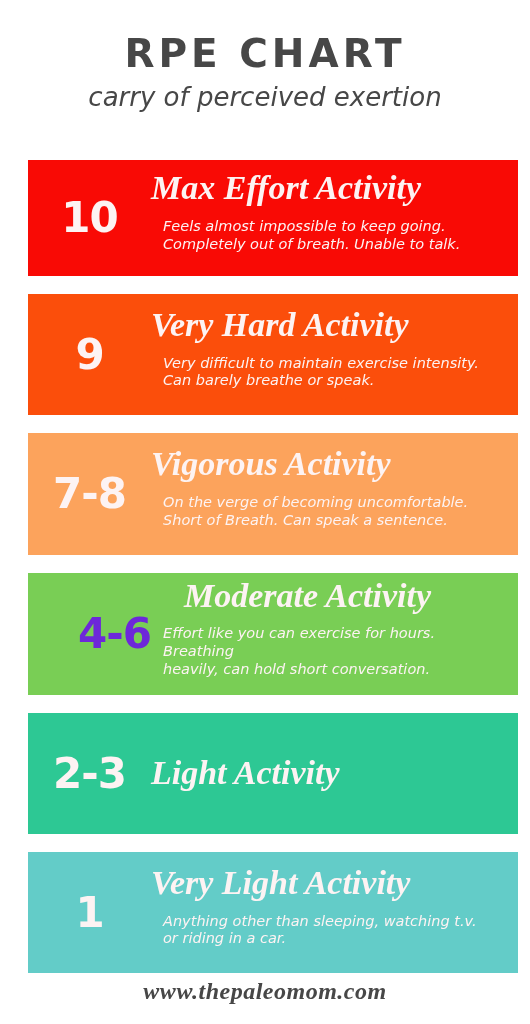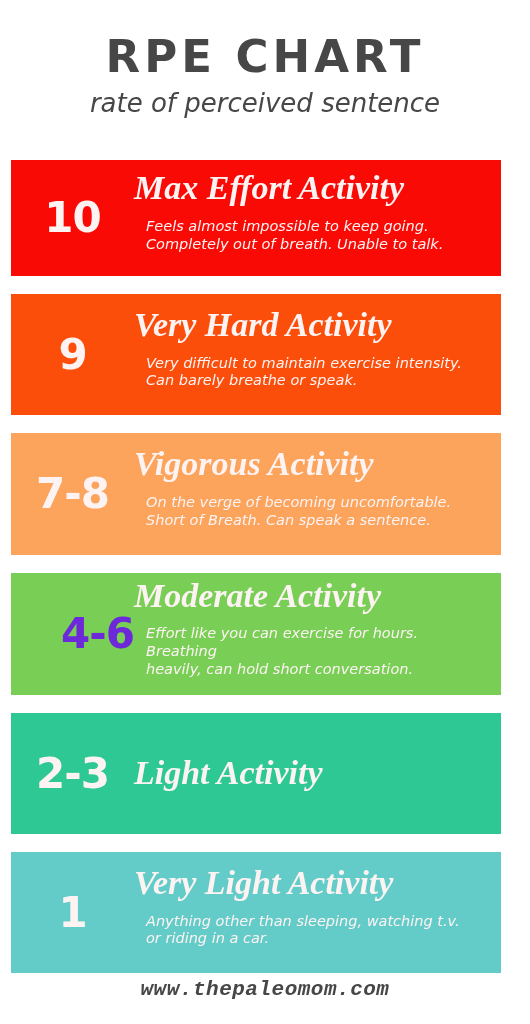--- a/index.html
+++ b/index.html
@@ -24,21 +24,21 @@
   }
 
   
   .header {
     padding-top: 34px;
     text-align: center;
   }
   .title {
     font-family: "DejaVu Sans", sans-serif;
     font-weight: bold;
-    font-size: 45px;
+    font-size: 39px;
     letter-spacing: 4px;
     color: #474747;
     line-height: 1.0;
     margin: 0;
     white-space: nowrap;
   }
   .subtitle {
     font-family: "DejaVu Sans", sans-serif;
     font-style: italic;
     font-weight: normal;
@@ -47,21 +47,21 @@
     color: #474747;
     line-height: 1.0;
     margin: 11px 0 0 0;
     white-space: nowrap;
   }
 
   
   .bands {
     position: absolute;
     top: 160px;
-    left: 11px;
+    left: 28px;
     width: 448px;
   }
   .band {
     position: relative;
     width: 490px;
     box-sizing: border-box;
     margin-bottom: 18px;
     display: flex;
     flex-direction: row;
     align-items: center;
@@ -113,38 +113,38 @@
 
   
   .footer {
     position: absolute;
     left: 0;
     right: 0;
     top: 978px;
     text-align: center;
   }
   .footer-url {
-    font-family: Liberation Mono, monospace;
-    font-style: italic;
-    font-weight: bold;
-    font-size: 21px;
+    font-family: Liberation Serif, serif;
+    font-style: italic;
+    font-weight: bold;
+    font-size: 24px;
     color: #474747;
     letter-spacing: 0.5px;
     text-decoration: none;
     white-space: nowrap;
   }
 </style>
 </head>
 <body>
 
 <div class="page">
 
   <div class="header">
     <h1 class="title" style="color: rgb(71, 71, 71);">RPE CHART</h1>
-    <div class="subtitle" style="color: rgb(71, 71, 71);">rate of perceived sentence</div>
+    <div class="subtitle" style="color: rgb(71, 71, 71);">carry of perceived exertion</div>
   </div>
 
   <div class="bands">
 
     <div class="band band-0" style="background-color: rgb(249, 10, 5);">
       <div class="band-level" style="color: rgb(253, 243, 243);">10</div>
       <div class="band-body">
         <div class="band-title" style="color: rgb(253, 243, 243);">Max Effort Activity</div>
         <div class="band-desc" style="color: rgb(253, 243, 243);">Feels almost impossible to keep going.
 Completely out of breath. Unable to talk.</div>
@@ -165,21 +165,21 @@
       <div class="band-body">
         <div class="band-title" style="color: rgb(253, 243, 243);">Vigorous Activity</div>
         <div class="band-desc" style="color: rgb(253, 243, 243);">On the verge of becoming uncomfortable.
 Short of Breath. Can speak a sentence.</div>
       </div>
     </div>
 
     <div class="band band-3" style="background-color: rgb(121, 206, 85);">
       <div class="band-level" style="color: #6d28d9; text-align: right;">4-6</div>
       <div class="band-body">
-        <div class="band-title" style="color: rgb(253, 243, 243);">Moderate Activity</div>
+        <div class="band-title" style="color: rgb(253, 243, 243); margin-left: 33px;">Moderate Activity</div>
         <div class="band-desc" style="color: rgb(253, 243, 243);">Effort like you can exercise for hours. Breathing
 heavily, can hold short conversation.</div>
       </div>
     </div>
 
     <div class="band band-4" style="background-color: rgb(45, 200, 148);">
       <div class="band-level" style="color: rgb(253, 243, 243);">2-3</div>
       <div class="band-body">
         <div class="band-title" style="color: rgb(253, 243, 243);">Light Activity</div>
       </div>

